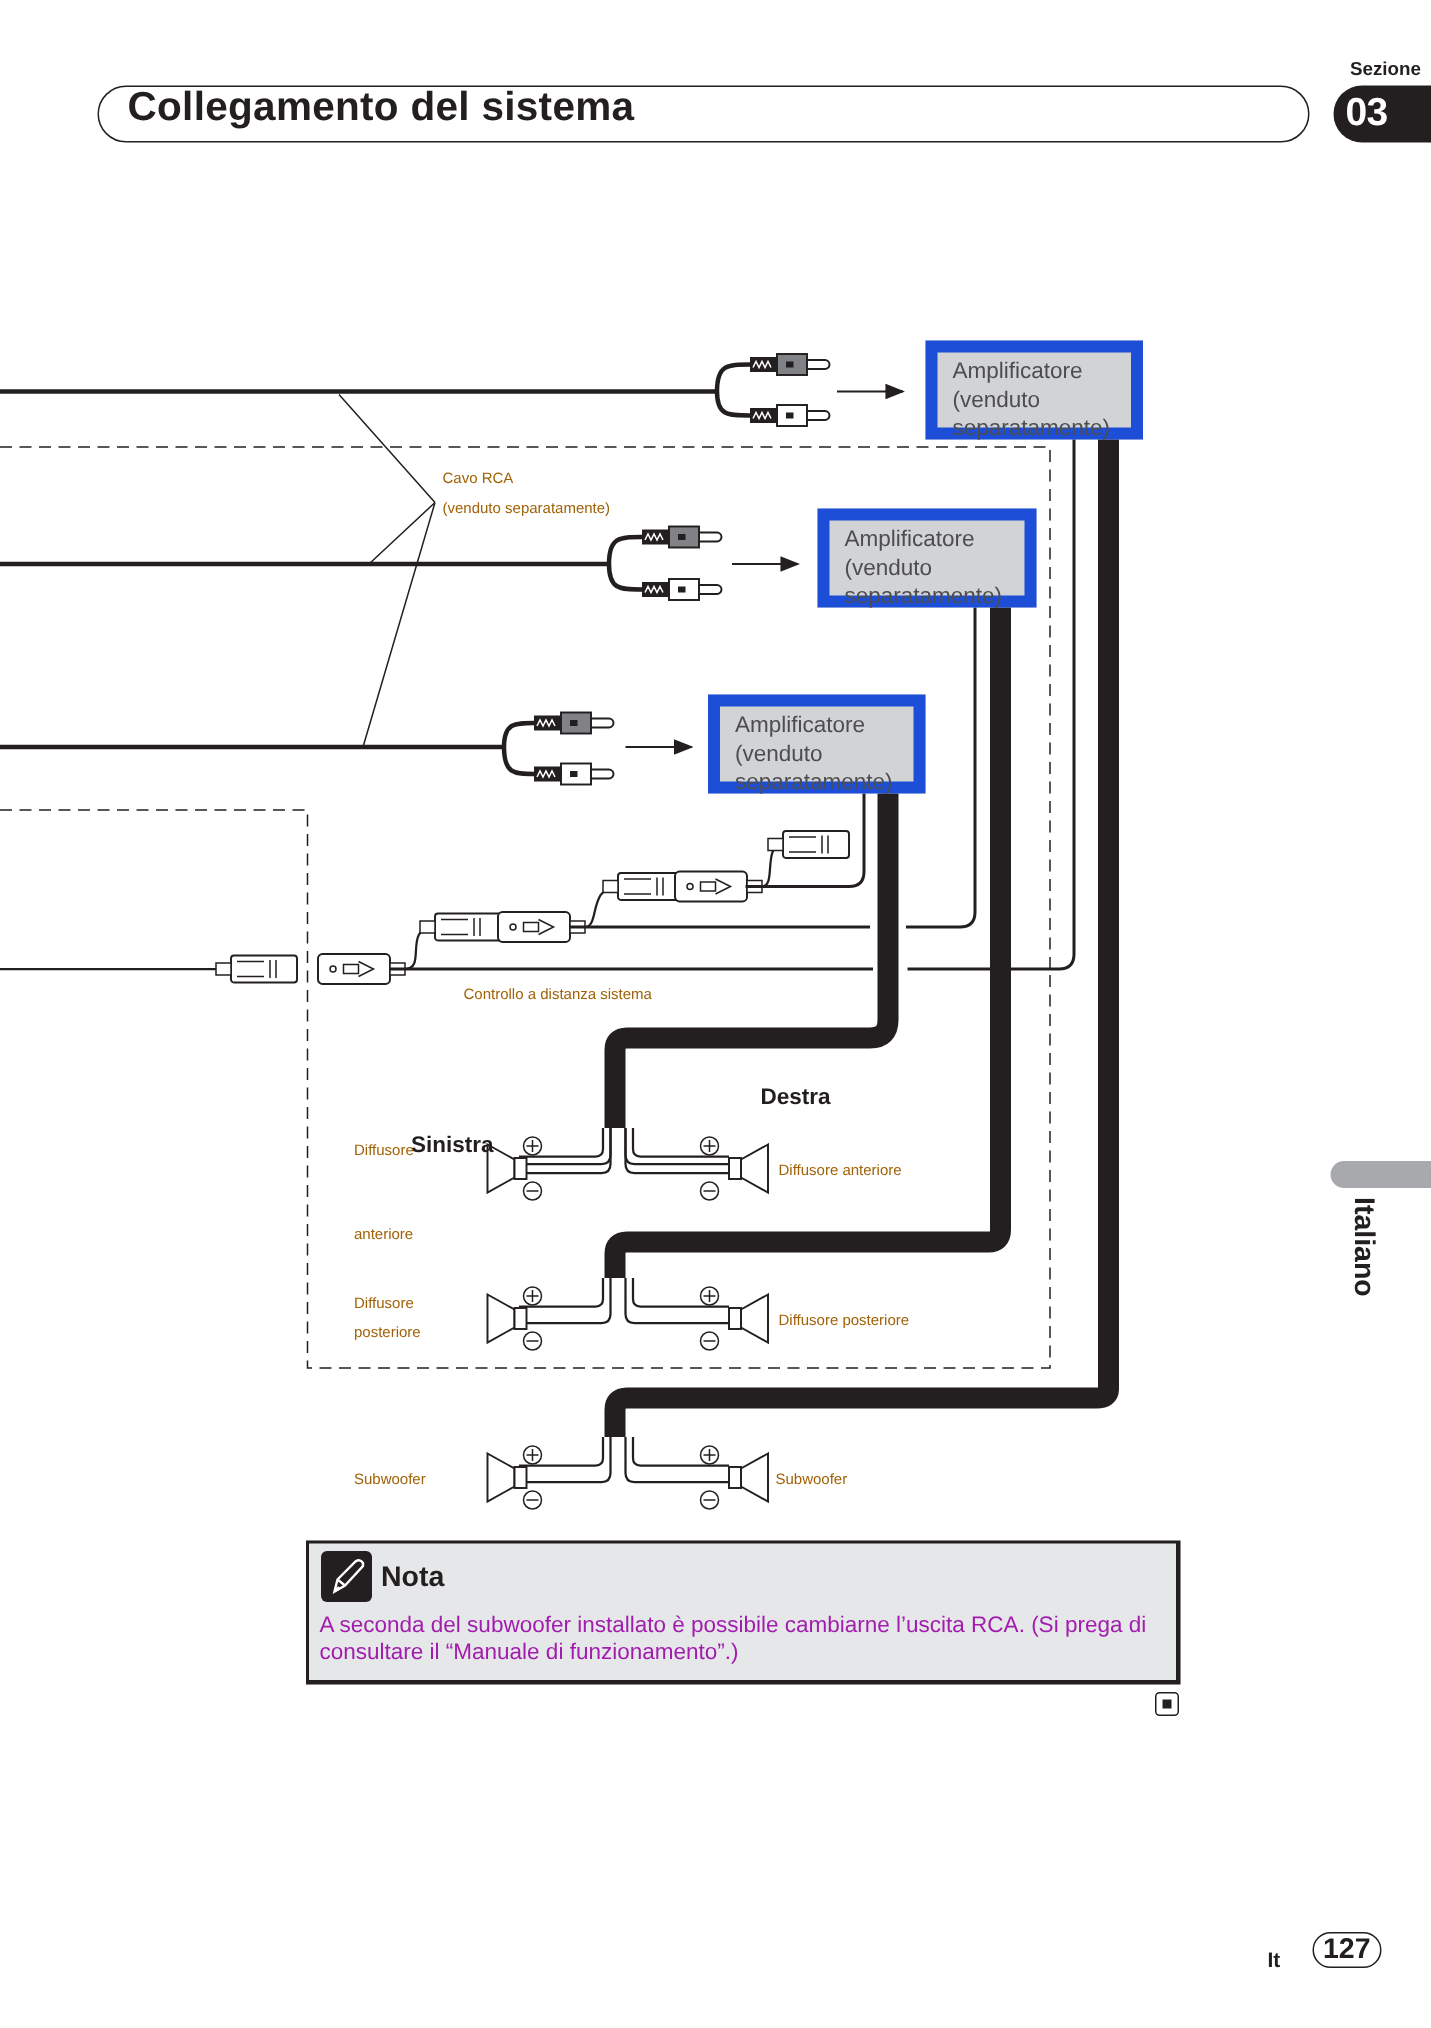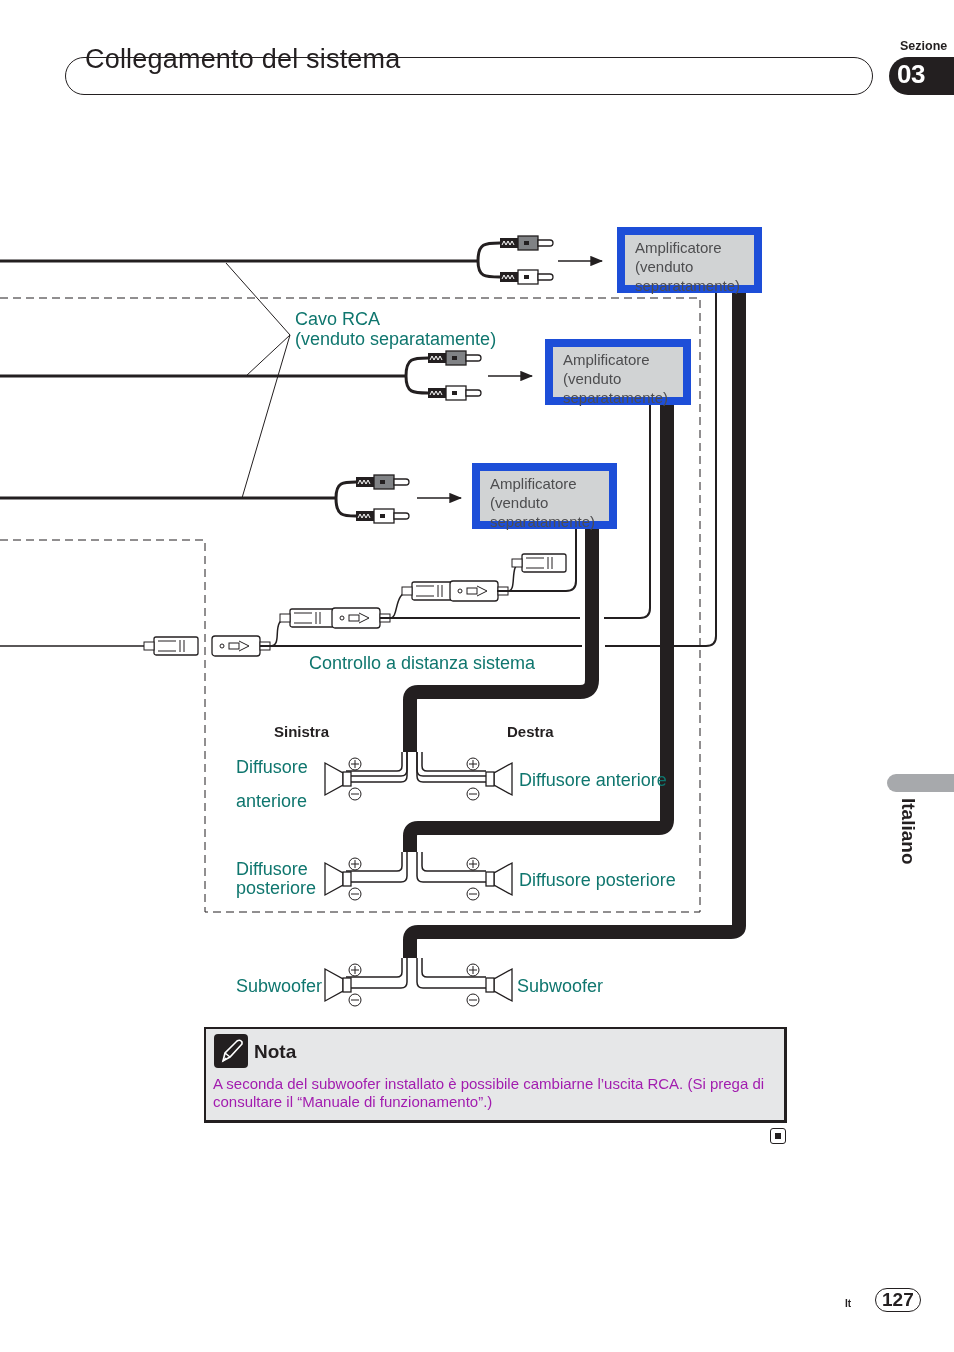--- a/index.html
+++ b/index.html
@@ -1,38 +1,38 @@
 <!DOCTYPE html>
 <html><head>
 <meta charset="utf-8">
 <style>
   html, body { margin:0; padding:0; background:#fff; }
   body { width:954px; height:1352px; position:relative; overflow:hidden;
          font-family:"Liberation Sans", sans-serif; color:#231f20; }
   .abs { position:absolute; }
   .title-pill { left:65px; top:57px; width:808px; height:38px; border:1.3px solid #231f20;
                 border-radius:20px; box-sizing:border-box; }
-  .title-text { left:85px; top:44px; font-size:27px; font-weight:normal; letter-spacing:0.2px; }
+  .title-text { left:85px; top:56px; font-size:27px; font-weight:bold; letter-spacing:0.2px; }
   .sezione { left:876px; top:39px; font-size:12.5px; font-weight:bold;margin-left:24px; }
   .section-badge { left:889px; top:57px; width:70px; height:38px; background:#231f20; border-radius:20px 0 0 20px; }
   .section-num { left:897px; top:59px; font-size:26px; font-weight:bold; color:#fff; letter-spacing:-0.5px; }
   .lang-tab { left:887px; top:774px; width:70px; height:18px; background:#a7a9ac; border-radius:9px 0 0 9px; }
   .lang-text { left:897px; top:798px; font-size:19px; font-weight:bold; writing-mode:vertical-rl; }
-  .lbl { font-size:18px; color:#0f766e; line-height:19px; white-space:nowrap;text-align:center; }
+  .lbl { font-size:10px; color:#a16207; line-height:19px; white-space:nowrap;text-align:center; }
   .lbl-bold { font-size:15px; font-weight:bold; color:#231f20; }
   .amp { background:#d1d3d4; border:8px solid #1d4ed8; box-sizing:border-box; padding:3px 0 0 10px;
          font-size:15px; line-height:19px; color:#4d4d4f; }
   .nota-box { left:204px; top:1027px; width:583px; height:96px; background:#e6e7e8; border:2px solid #231f20;
               border-right-width:3px; border-bottom-width:3px; box-sizing:border-box; }
   .nota-icon { left:214px; top:1034px; width:34px; height:34px; background:#231f20; border-radius:4px; }
   .nota-title { left:254px; top:1041px; font-size:19px; font-weight:bold; }
   .nota-text { left:213px; top:1075px; width:570px; font-size:15px; line-height:18px; color:#a21caf; }
   .end-mark { left:770px; top:1128px; width:16px; height:16px; border:1.3px solid #231f20; border-radius:3px; box-sizing:border-box; }
   .end-mark::after { content:""; position:absolute; left:4px; top:4px; width:6px; height:6px; background:#231f20; }
-  .lang-code { left:845px; top:1298px; font-size:10px; font-weight:bold; }
+  .lang-code { left:845px; top:1298px; font-size:14px; font-weight:bold; }
   .page-pill { left:875px; top:1288px; width:46px; height:24px; border:1.3px solid #231f20; border-radius:12px;
                box-sizing:border-box; }
   .page-num { left:882px; top:1289px; font-size:19px; font-weight:bold; }
   svg.diagram { position:absolute; left:0; top:0; }
 </style>
 </head>
 <body>
 
 <div class="abs title-pill"></div>
 <div class="abs title-text">Collegamento del sistema</div>
@@ -190,25 +190,25 @@
 </div>
 <div class="abs amp" style="left:472px;top:463px;width:145px;height:66px;">
   <div>Amplificatore</div>
   <div>(venduto</div>
   <div>separatamente)</div>
 </div>
 
 <div class="abs lbl" style="left:295px;top:310px;">Cavo RCA</div>
 <div class="abs lbl" style="left:295px;top:330px;">(venduto separatamente)</div>
 <div class="abs lbl" style="left:309px;top:654px;">Controllo a distanza sistema</div>
-<div class="abs lbl-bold" style="left:274px;top:723px;">Sinistra</div>
+<div class="abs lbl-bold" style="left:274px;top:755px;">Sinistra</div>
 <div class="abs lbl-bold" style="left:507px;top:723px;">Destra</div>
 
 <div class="abs lbl" style="left:236px;top:758px;">Diffusore</div>
-<div class="abs lbl" style="left:236px;top:792px;">anteriore</div>
+<div class="abs lbl" style="left:236px;top:814px;">anteriore</div>
 <div class="abs lbl" style="left:519px;top:771px;">Diffusore anteriore</div>
 <div class="abs lbl" style="left:236px;top:860px;">Diffusore</div>
 <div class="abs lbl" style="left:236px;top:879px;">posteriore</div>
 <div class="abs lbl" style="left:519px;top:871px;">Diffusore posteriore</div>
 <div class="abs lbl" style="left:236px;top:977px;">Subwoofer</div>
 <div class="abs lbl" style="left:517px;top:977px;">Subwoofer</div>
 
 <div class="abs nota-box"></div>
 <div class="abs nota-icon">
   <svg width="34" height="34">

